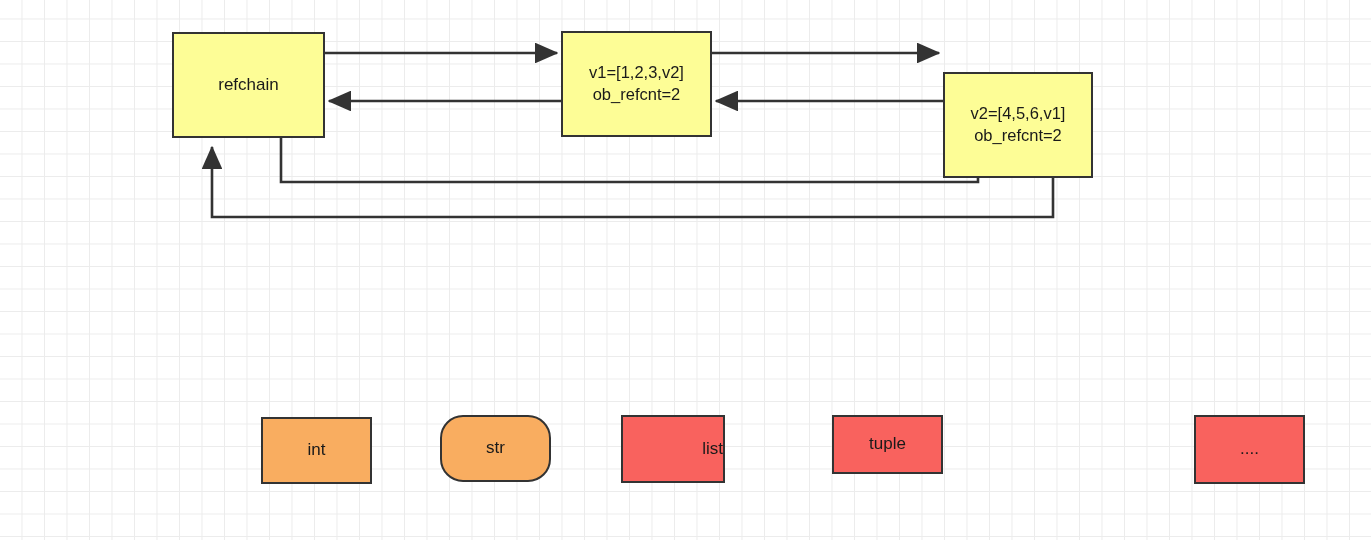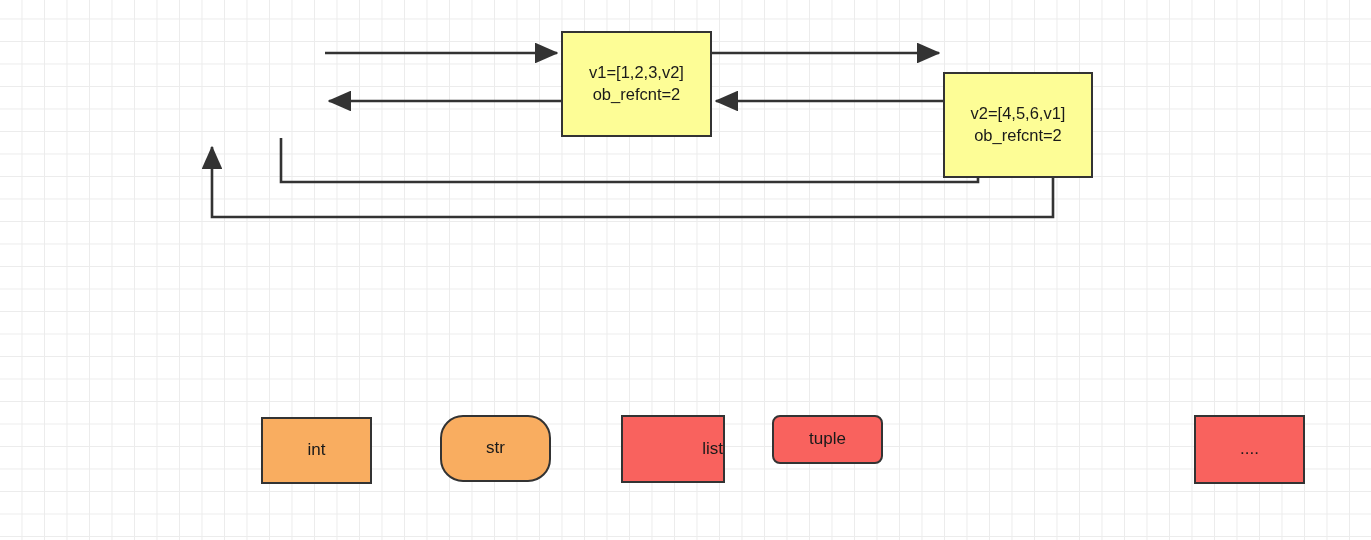--- a/index.html
+++ b/index.html
@@ -79,20 +79,23 @@
 
     <path d="M712,53 L939,53" stroke="#333333" stroke-width="2.6" fill="none" marker-end="url(#arrowhead)"></path>
 
     <path d="M943,101 L716,101" stroke="#333333" stroke-width="2.6" fill="none" marker-end="url(#arrowhead)"></path>
 
     <path d="M281,138 L281,182 L978,182 L978,146" stroke="#333333" stroke-width="2.6" fill="none" marker-end="url(#arrowhead)"></path>
 
     <path d="M1053,138 L1053,217 L212,217 L212,147" stroke="#333333" stroke-width="2.6" fill="none" marker-end="url(#arrowhead)"></path>
   </svg>
 
+  <div class="node node-yellow" style="left:172px; top:32px; width:153px; height:106px;">
+    <span class="node-line fs17">refchain</span>
+  </div>
 
   <div class="node node-yellow" style="left:561px; top:31px; width:151px; height:106px;">
     <span class="node-line fs16">v1=[1,2,3,v2]</span>
     <span class="node-line fs16">ob_refcnt=2</span>
   </div>
 
   <div class="node node-yellow" style="left:943px; top:31px; width:150px; height:106px;margin-top:41px;">
     <span class="node-line fs16">v2=[4,5,6,v1]</span>
     <span class="node-line fs16">ob_refcnt=2</span>
   </div>
@@ -103,21 +106,21 @@
   </div>
 
   <div class="node node-orange" style="left:440px; top:415px; width:111px; height:67px;border-radius:23px;">
     <span class="node-line fs17">str</span>
   </div>
 
   <div class="node node-red" style="left:621px; top:415px; width:104px; height:68px;align-items:flex-end;">
     <span class="node-line fs17">list</span>
   </div>
 
-  <div class="node node-red" style="left:772px; top:415px; width:111px; height:49px;border-radius:8px;">
+  <div class="node node-red" style="left:832px; top:415px; width:111px; height:59px;">
     <span class="node-line fs17">tuple</span>
   </div>
 
 
   <div class="node node-red" style="left:1194px; top:415px; width:111px; height:69px;">
     <span class="node-line fs17">....</span>
   </div>
 
 </div>
 

